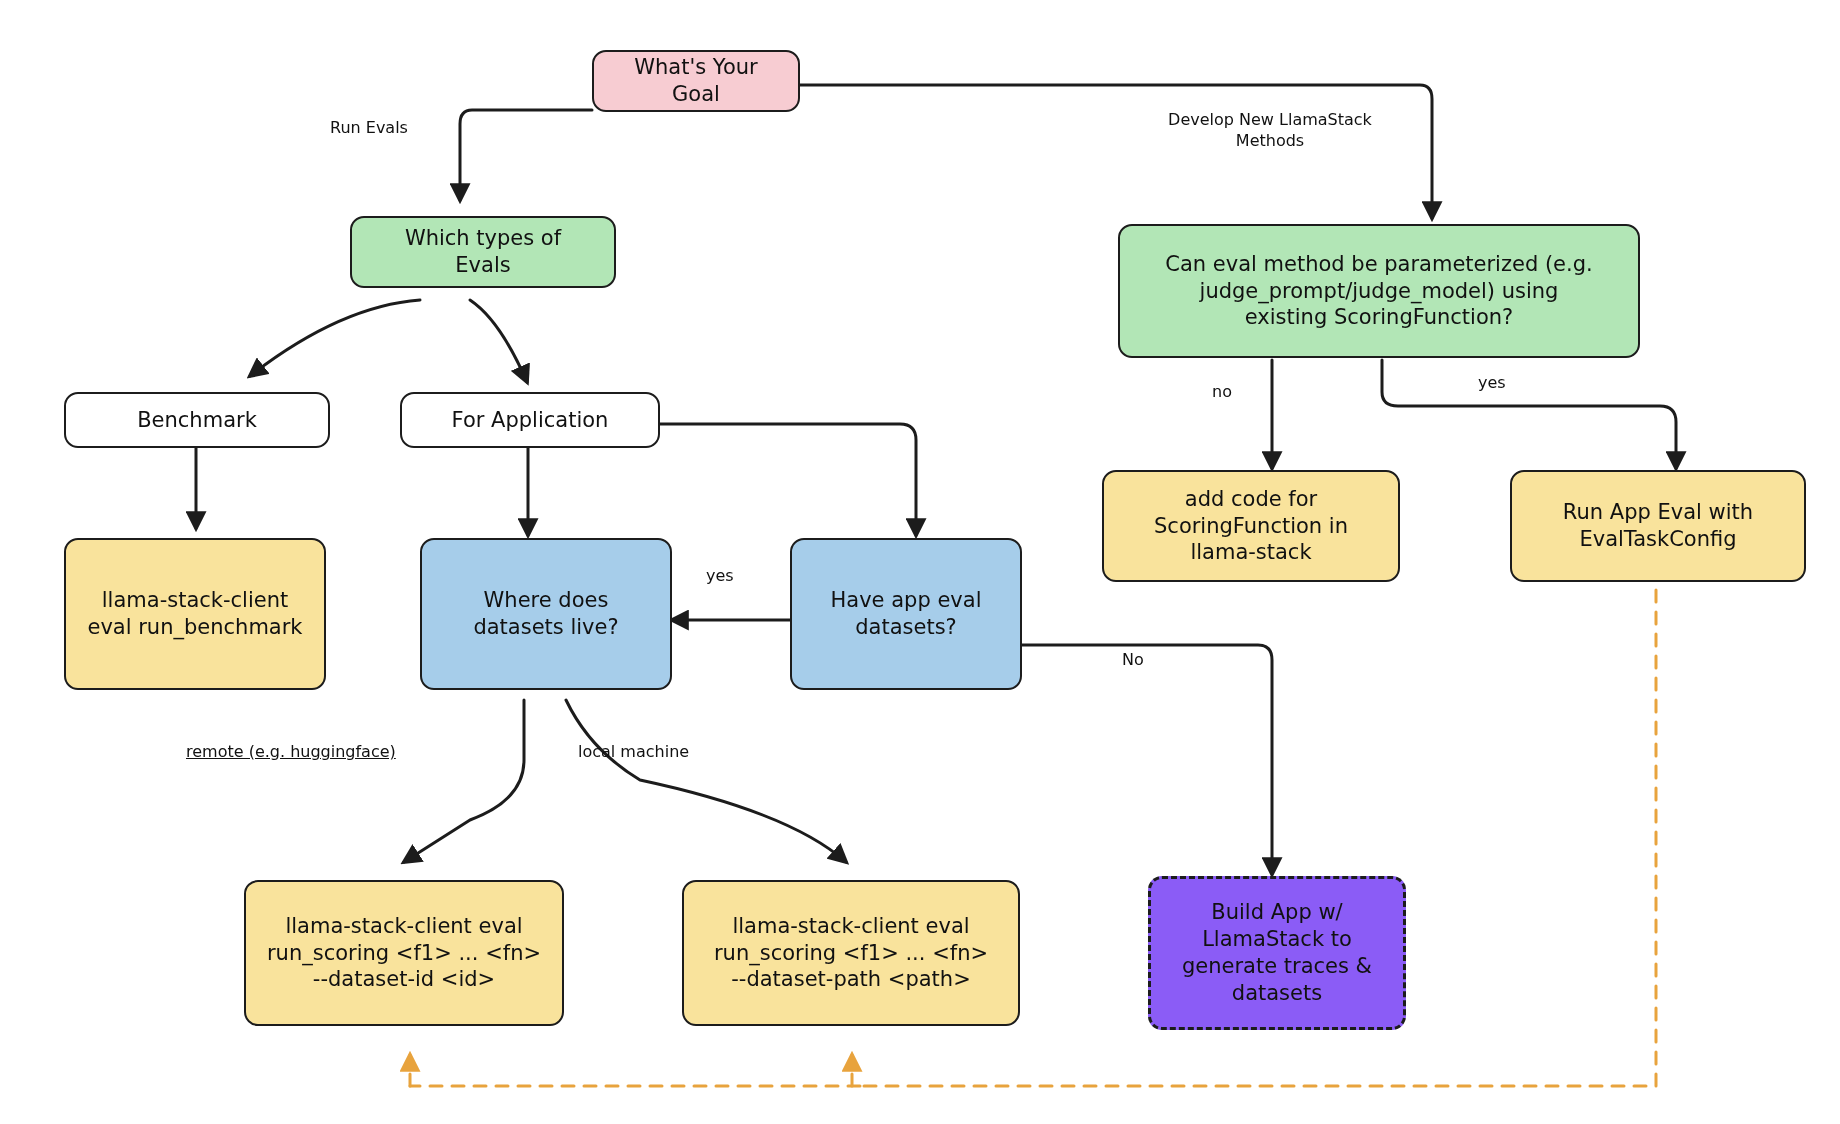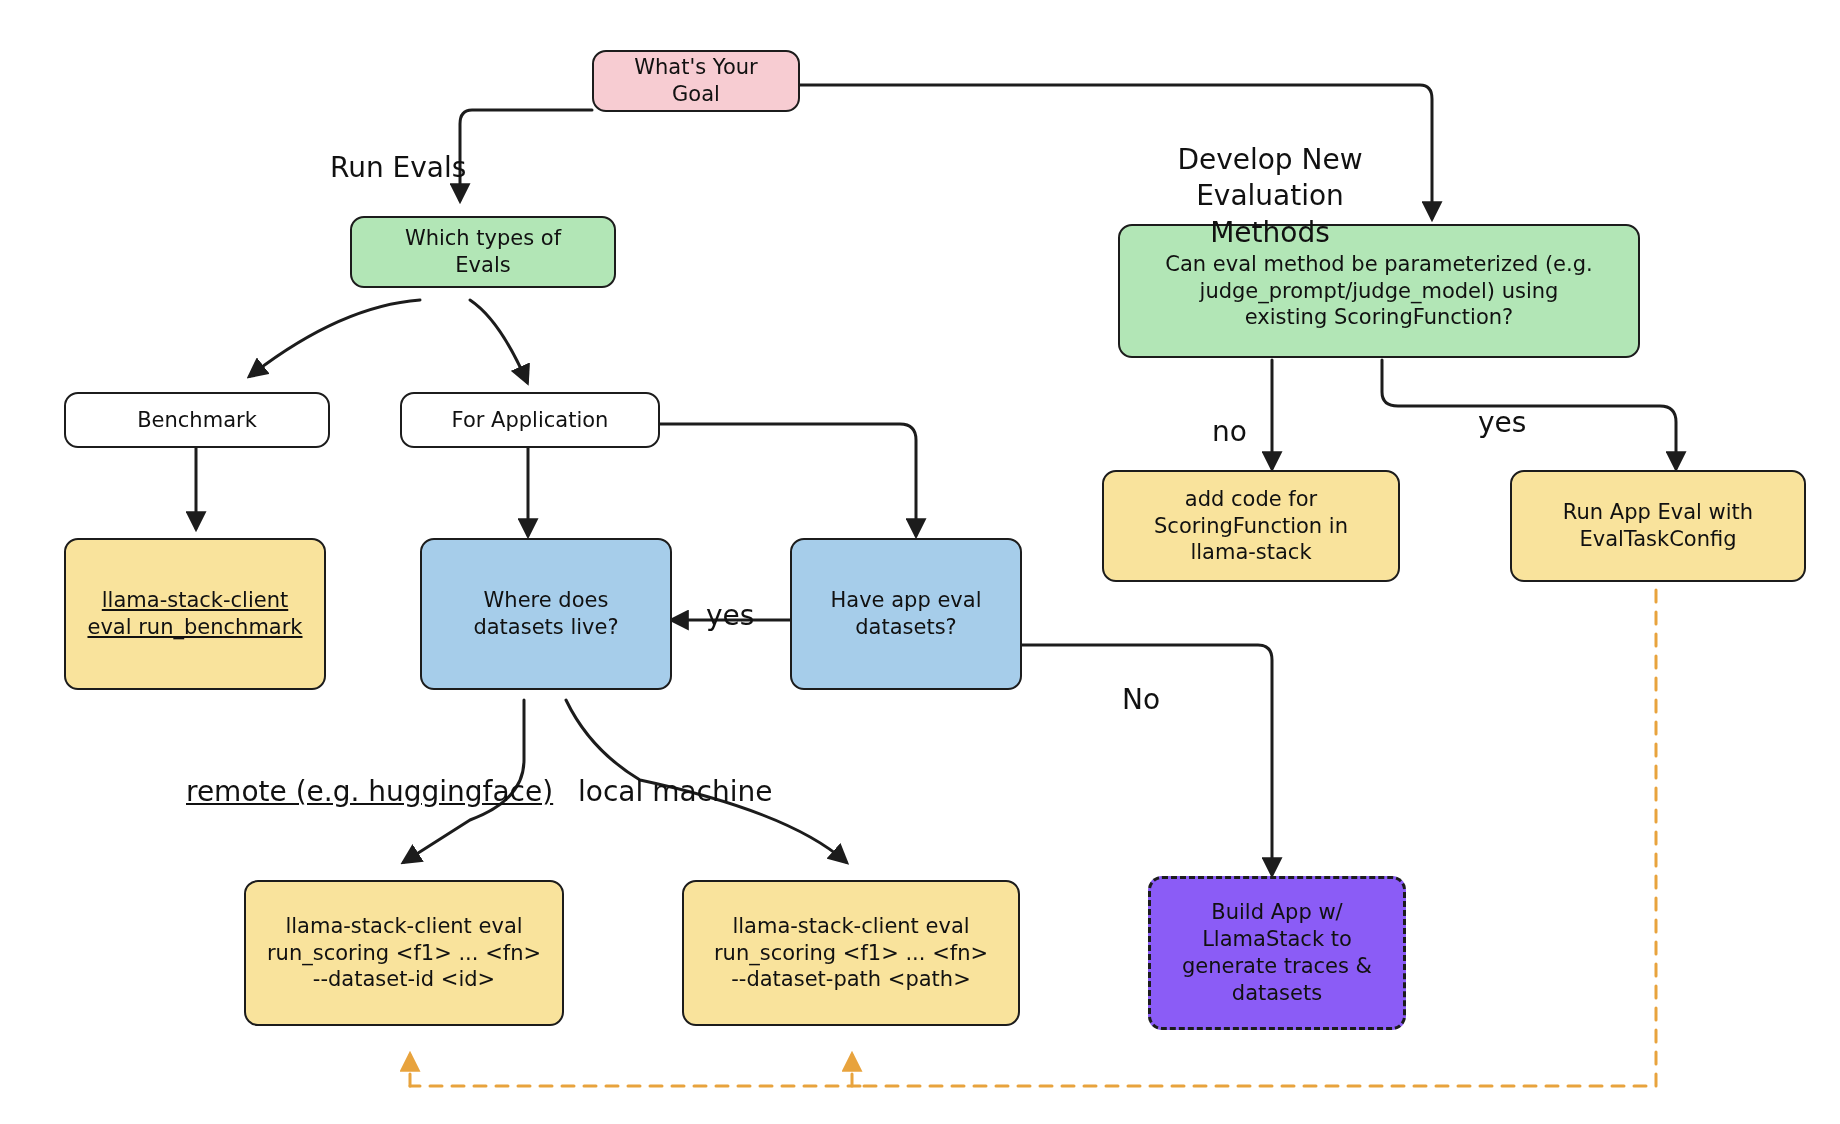--- a/index.html
+++ b/index.html
@@ -46,25 +46,24 @@
   .n-white  { background: #ffffff; }
   .n-yellow { background: #f9e39c; }
   .n-blue   { background: #a6cdea; }
   .n-dashed {
     background: #8b5cf6;
     border-style: dashed;
     border-width: 3px;
   }
   .edge-label {
     position: absolute;
-    font-size: 28px;
+    font-size: 16px;
     color: #111111;
     white-space: pre-line;
     line-height: 1.3;
-    margin-top: 32px;
   }
 </style>
 </head>
 <body>
 
 <div id="canvas">
 
   <svg class="wires" viewBox="0 0 1840 1124">
     <defs>
       <marker id="arrow" viewBox="0 0 10 10" refX="8" refY="5" markerWidth="7" markerHeight="7" orient="auto-start-reverse">
@@ -126,21 +125,21 @@
 
   <div class="node n-white" style="left:400px; top:392px; width:260px; height:56px;">For Application</div>
 
   <div class="node n-yellow" style="left:1102px; top:470px; width:298px; height:112px;">add code for
 ScoringFunction in
 llama-stack</div>
 
   <div class="node n-yellow" style="left:1510px; top:470px; width:296px; height:112px;">Run App Eval with
 EvalTaskConfig</div>
 
-  <div class="node n-yellow" style="left:64px; top:538px; width:262px; height:152px;text-decoration:underline;">llama-stack-client
+  <div class="node n-yellow" style="left:64px; top:538px; width:262px; height:152px;">llama-stack-client
 eval run_benchmark</div>
 
   <div class="node n-blue" style="left:790px; top:538px; width:232px; height:152px;">Have app eval
 datasets?</div>
 
   <div class="node n-blue" style="left:420px; top:538px; width:252px; height:152px;">Where does
 datasets live?</div>
 
   <div class="node n-yellow" style="left:244px; top:880px; width:320px; height:146px;">llama-stack-client eval
 run_scoring &lt;f1&gt; ... &lt;fn&gt;
@@ -150,21 +149,21 @@
 run_scoring &lt;f1&gt; ... &lt;fn&gt;
 --dataset-path &lt;path&gt;</div>
 
   <div class="node n-dashed" style="left:1148px; top:876px; width:258px; height:154px;">Build App w/
 LlamaStack to
 generate traces &amp;
 datasets</div>
 
   <div class="edge-label" style="left:330px; top:118px;">Run Evals</div>
 
-  <div class="edge-label" style="left:1120px; top:110px; text-align:center; width:300px;">Develop New Evaluation
+  <div class="edge-label" style="left:1120px; top:110px; text-align:center; width:300px;">Develop New LlamaStack
 Methods</div>
 
   <div class="edge-label" style="left:1212px; top:382px;">no</div>
 
   <div class="edge-label" style="left:1478px; top:373px;">yes</div>
 
   <div class="edge-label" style="left:706px; top:566px;">yes</div>
 
   <div class="edge-label" style="left:1122px; top:650px;">No</div>
 

